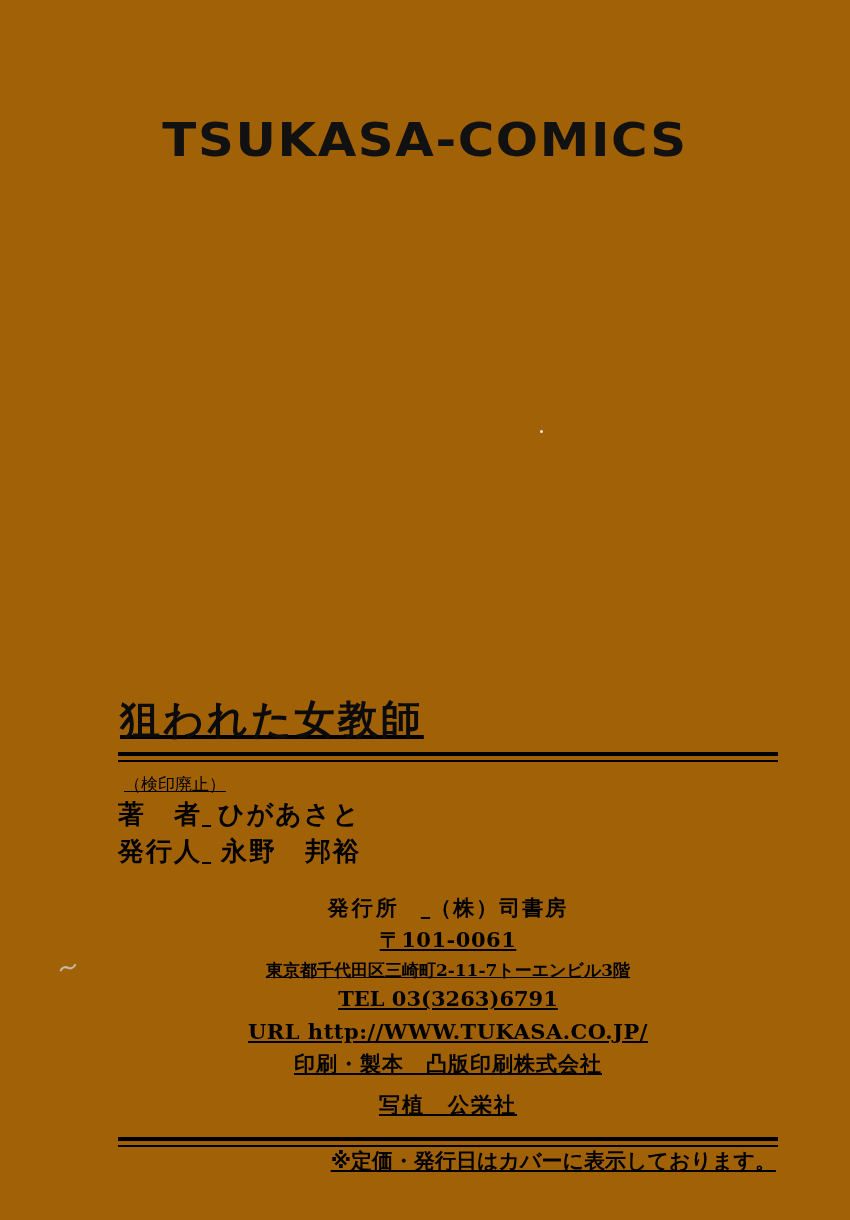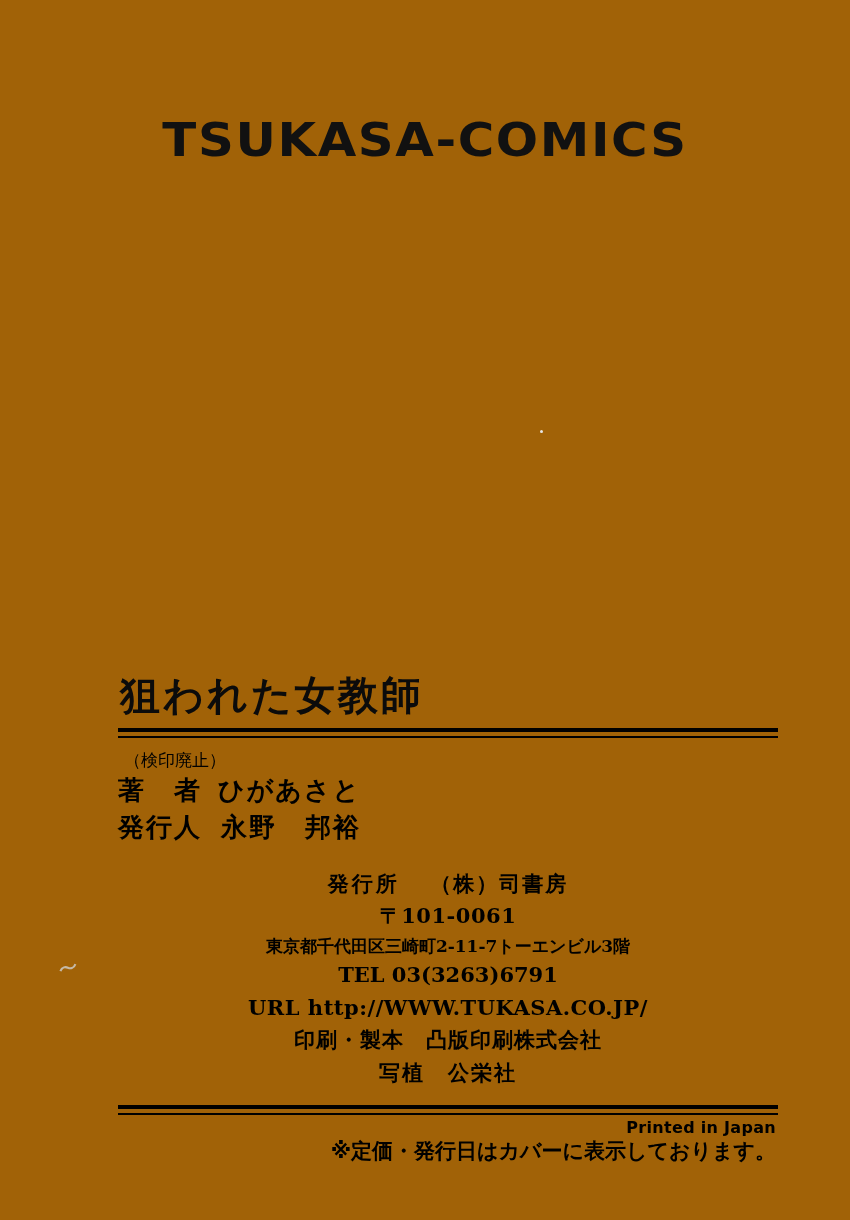--- a/index.html
+++ b/index.html
@@ -34,22 +34,23 @@
     font-size: 47px;
     letter-spacing: 1.5px;
     color: #111111;
     transform: scaleX(1.06);
   }
 
   
   .colophon {
     position: absolute;
     left: 118px;
-    top: 672px;
+    top: 696px;
     width: 660px;
+    text-decoration: underline;
   }
 
   .title-ja {
     font-family: "DejaVu Sans", sans-serif;
     font-weight: bold;
     font-size: 40px;
     letter-spacing: 3px;
     line-height: 1.15;
     color: #0b0b0b;
     margin: 0 0 10px 2px;
@@ -128,21 +129,21 @@
   }
   .pub-name {
     display: inline-block;
     letter-spacing: 2px;
   }
   .addr-zip { letter-spacing: 0.5px; }
   .addr-line { letter-spacing: 0px; font-size: 17px; }
   .tel-line { letter-spacing: 0px; }
   .url-line { letter-spacing: 0.5px; }
   .print-line { letter-spacing: 1px; }
-  .shashoku-line { letter-spacing: 2px; }
+  .shashoku-line { letter-spacing: 2px; margin-top: 8px; }
 
   .footer-rules {
     margin-top: 16px;
   }
 
   .printed-in {
     text-align: right;
     font-family: "DejaVu Sans", sans-serif;
     font-weight: bold;
     font-size: 16px;
@@ -225,18 +226,17 @@
       <div class="print-line">印刷・製本　凸版印刷株式会社</div>
       <div class="shashoku-line">写植　公栄社</div>
     </div>
 
     <div class="footer-rules">
       <div class="rule-thick"></div>
       <div class="rule-gap"></div>
       <div class="rule-thin"></div>
     </div>
 
-    <div class="printed-in">Printed in Japan</div>
 
     <div class="price-note">※定価・発行日はカバーに表示しております。</div>
   </div>
 
 </div>
 
 </body></html>

